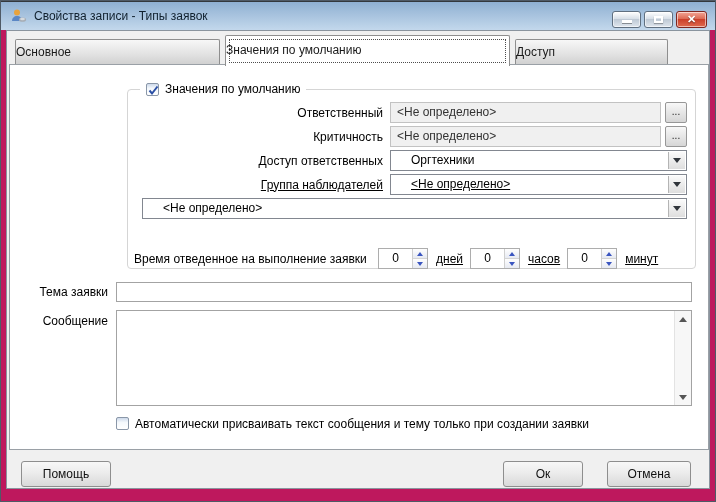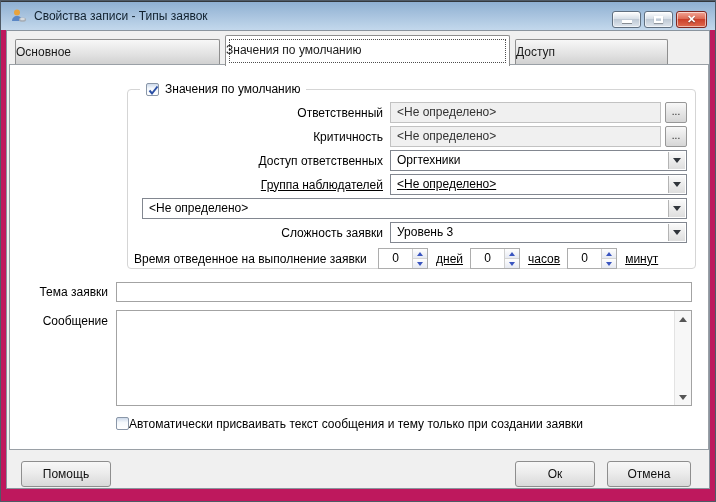--- a/index.html
+++ b/index.html
@@ -58,21 +58,21 @@
   .checkbox.checked svg{display:block;}
 
   .grow{position:absolute;left:14px;right:8px;height:21px;display:flex;align-items:center;}
   .glabel{width:248px;text-align:right;padding-right:7px;white-space:nowrap;}
   .ro-field{flex:1;height:21px;background:#f0f0f0;border:1px solid #c2c2c2;
     color:#333;line-height:19px;padding-left:6px;overflow:hidden;white-space:nowrap;}
   .dots-btn{width:22px;height:21px;margin-left:4px;border:1px solid #979797;border-radius:2px;
     background:linear-gradient(#f8f8f8,#e8e8e8 45%,#d6d6d6);font-size:10px;line-height:17px;
     text-align:center;color:#222;cursor:default;flex:0 0 auto;}
   .combo{flex:1;height:21px;background:#fff;border:1px solid #828790;position:relative;
-    line-height:19px;padding-left:6px;overflow:hidden;white-space:nowrap;}
+    line-height:19px;padding-left:20px;overflow:hidden;white-space:nowrap;}
   .combo-btn{position:absolute;right:1px;top:1px;bottom:1px;width:17px;
     background:linear-gradient(#fafafa,#dedede);border-left:1px solid #b4b4b4;
     display:flex;align-items:center;justify-content:center;cursor:default;}
   .arrow-down{width:0;height:0;border:4px solid transparent;border-top:5px solid #30353b;
     margin-top:4px;}
 
   
   .time-row{position:absolute;left:6px;right:6px;top:158px;height:21px;
     display:flex;align-items:center;}
   .time-label{width:237px;text-align:right;padding-right:7px;white-space:nowrap;}
@@ -101,28 +101,28 @@
     padding:2px 4px;overflow:hidden;}
   .vscroll{position:absolute;right:0;top:0;bottom:0;width:17px;background:#f7f7f7;
     border-left:1px solid #e3e3e3;}
   .vs-up,.vs-dn{position:absolute;left:0;right:0;height:16px;display:flex;
     align-items:center;justify-content:center;cursor:default;}
   .vs-up{top:0;} .vs-dn{bottom:0;}
   .vs-tri-up{width:0;height:0;border:4px solid transparent;border-bottom:5px solid #555;margin-top:-4px;}
   .vs-tri-dn{width:0;height:0;border:4px solid transparent;border-top:5px solid #555;margin-bottom:-4px;}
 
   
-  .auto-row{position:absolute;left:106px;top:352px;display:flex;align-items:flex-start;gap:0;}
+  .auto-row{position:absolute;left:106px;top:352px;display:flex;align-items:flex-start;gap:6px;}
 
   
   .btn{position:absolute;top:430px;height:26px;border:1px solid #8e8e8e;border-radius:3px;
     background:linear-gradient(#f8f8f8,#ececec 45%,#d9d9d9);text-align:center;
     line-height:24px;color:#111;cursor:default;}
   .btn-help{left:14px;width:90px;}
-  .btn-ok{left:508px;width:80px;}
+  .btn-ok{left:496px;width:80px;}
   .btn-cancel{left:600px;width:84px;}
 </style>
 </head>
 <body>
 
 <div class="window">
 
   <div class="titlebar">
     <svg class="app-icon" viewBox="0 0 16 16">
       <circle cx="6" cy="4.5" r="3" fill="#e8a33d"></circle>
@@ -199,29 +199,20 @@
 
         <div class="grow" style="top:108px;">
           <div class="combo">
             <span>&lt;Не определено&gt;</span>
             <div class="combo-btn">
                 <div class="arrow-down"></div>
               </div>
           </div>
         </div>
 
-        <div class="grow" style="top:132px;">
-          <div class="glabel">Сложность заявки</div>
-          <div class="combo">
-            <span>Уровень 3</span>
-            <div class="combo-btn">
-                <div class="arrow-down"></div>
-              </div>
-          </div>
-        </div>
 
         <div class="time-row">
           <div class="time-label">Время отведенное на выполнение заявки</div>
           <div class="spin">
             <div class="spin-val">0</div>
             <div class="spin-btns">
               <div class="spin-up">
                   <div class="tri-up"></div>
                 </div>
               <div class="spin-dn">

